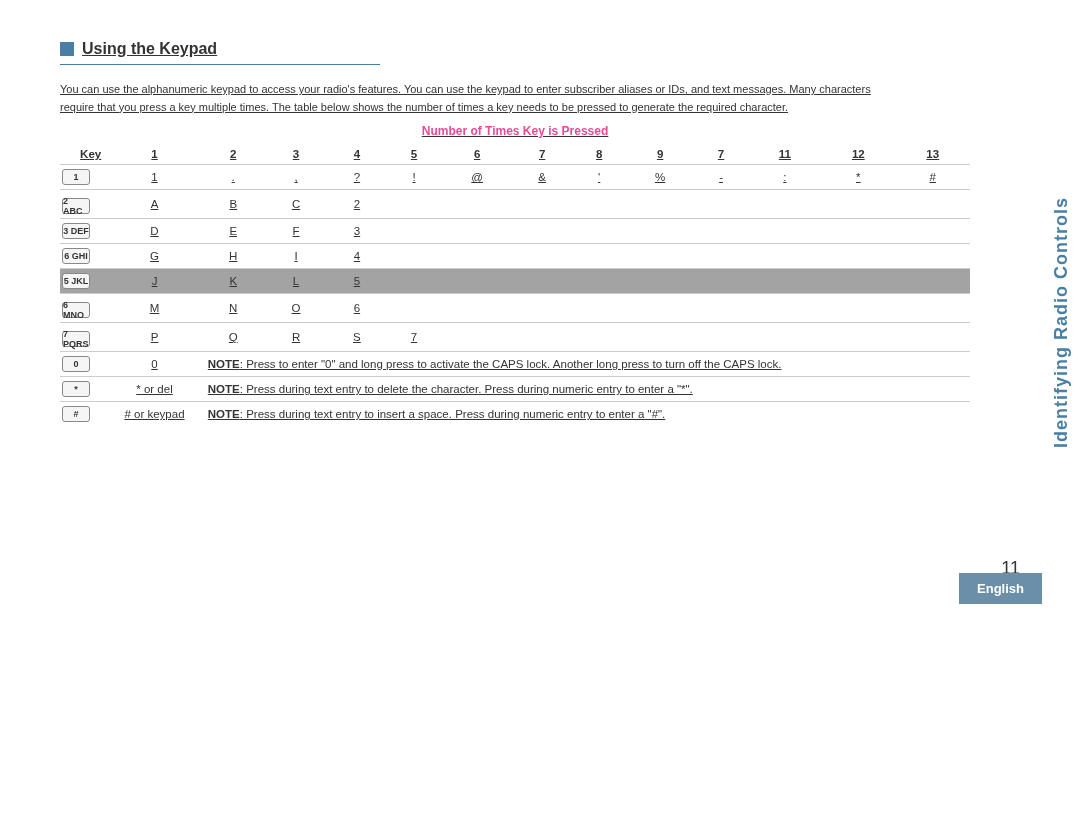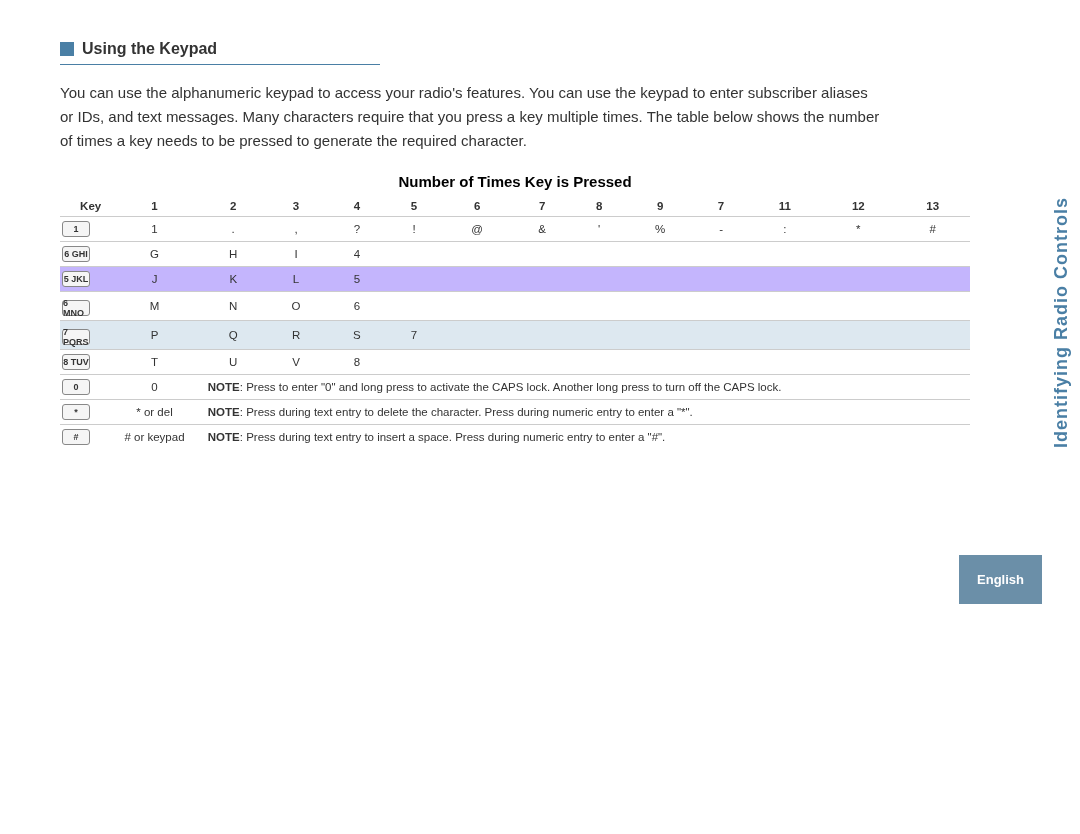--- a/index.html
+++ b/index.html
@@ -12,20 +12,21 @@
       color: #333;
       overflow: hidden;
       position: relative;
     }
 
     .page-container {
       width: 1080px;
       height: 644px;
       position: relative;
       padding: 40px 60px 40px 60px;
+      text-decoration: underline;
     }
 
     
     .sidebar-label {
       position: absolute;
       right: 0;
       top: 0;
       width: 38px;
       height: 100%;
       display: flex;
@@ -46,21 +47,21 @@
 
     
     .english-badge {
       position: absolute;
       bottom: 40px;
       right: 38px;
       background: #6b8fa8;
       color: #fff;
       font-size: 13px;
       font-weight: bold;
-      padding: 17px 18px;
+      padding: 8px 18px;
     }
 
     
     .page-number {
       position: absolute;
       bottom: 65px;
       right: 60px;
       font-size: 18px;
       color: #333;
       font-weight: normal;
@@ -90,24 +91,24 @@
     }
 
     .section-title {
       font-size: 16px;
       font-weight: bold;
       color: #333;
     }
 
     
     .intro-text {
-      font-size: 15px;
+      font-size: 11px;
       line-height: 1.6;
       color: #333;
-      margin-bottom: 20px;
+      margin-bottom: 8px;
       max-width: 820px;
     }
 
     
     .keypad-table {
       width: 100%;
       border-collapse: collapse;
       font-size: 11.5px;
     }
 
@@ -118,23 +119,23 @@
       color: #333;
     }
 
     .table-header-row th.key-col {
       text-align: right;
     }
 
     .col-header-span {
       text-align: center;
       font-weight: bold;
-      font-size: 15px;
+      font-size: 12px;
       padding-bottom: 6px;
-      color: #000000;
+      color: #ec4899;
     }
 
     .keypad-table td {
       padding: 4px 6px;
       border-top: 1px solid #ccc;
       text-align: center;
       color: #333;
       vertical-align: middle;
     }
 
@@ -219,36 +220,68 @@
             <td>@</td>
             <td>&amp;</td>
             <td>'</td>
             <td>%</td>
             <td>-</td>
             <td>:</td>
             <td>*</td>
             <td>#</td>
           </tr>
           <tr>
+            <td class="key-col"><span class="key-icon">2 ABC</span></td>
+            <td>A</td>
+            <td>B</td>
+            <td>C</td>
+            <td>2</td>
+            <td></td>
+            <td></td>
+            <td></td>
+            <td></td>
+            <td></td>
+            <td></td>
+            <td></td>
+            <td></td>
+            <td></td>
+          </tr>
+          <tr>
+            <td class="key-col"><span class="key-icon">3 DEF</span></td>
+            <td>D</td>
+            <td>E</td>
+            <td>F</td>
+            <td>3</td>
+            <td></td>
+            <td></td>
+            <td></td>
+            <td></td>
+            <td></td>
+            <td></td>
+            <td></td>
+            <td></td>
+            <td></td>
+          </tr>
+          <tr>
             <td class="key-col"><span class="key-icon">6 GHI</span></td>
             <td>G</td>
             <td>H</td>
             <td>I</td>
             <td>4</td>
             <td></td>
             <td></td>
             <td></td>
             <td></td>
             <td></td>
             <td></td>
             <td></td>
             <td></td>
             <td></td>
           </tr>
-          <tr style="background-color: #c4b5fd;">
+          <tr style="background-color: #a3a3a3;">
             <td class="key-col"><span class="key-icon">5 JKL</span></td>
             <td>J</td>
             <td>K</td>
             <td>L</td>
             <td>5</td>
             <td></td>
             <td></td>
             <td></td>
             <td></td>
             <td></td>
@@ -283,36 +316,20 @@
             <td></td>
             <td></td>
             <td></td>
             <td></td>
             <td></td>
             <td></td>
             <td></td>
             <td></td>
           </tr>
           <tr>
-            <td class="key-col"><span class="key-icon">8 TUV</span></td>
-            <td>T</td>
-            <td>U</td>
-            <td>V</td>
-            <td>8</td>
-            <td></td>
-            <td></td>
-            <td></td>
-            <td></td>
-            <td></td>
-            <td></td>
-            <td></td>
-            <td></td>
-            <td></td>
-          </tr>
-          <tr>
             <td class="key-col"><span class="key-icon">0</span></td>
             <td>0</td>
             <td colspan="13" class="value-left"><span class="note-bold">NOTE</span>: Press to enter "0" and long press to activate the CAPS lock. Another long press to turn off the CAPS lock.</td>
           </tr>
           <tr>
             <td class="key-col"><span class="key-icon">*</span></td>
             <td>* or del</td>
             <td colspan="13" class="value-left"><span class="note-bold">NOTE</span>: Press during text entry to delete the character. Press during numeric entry to enter a "*".</td>
           </tr>
           <tr>

